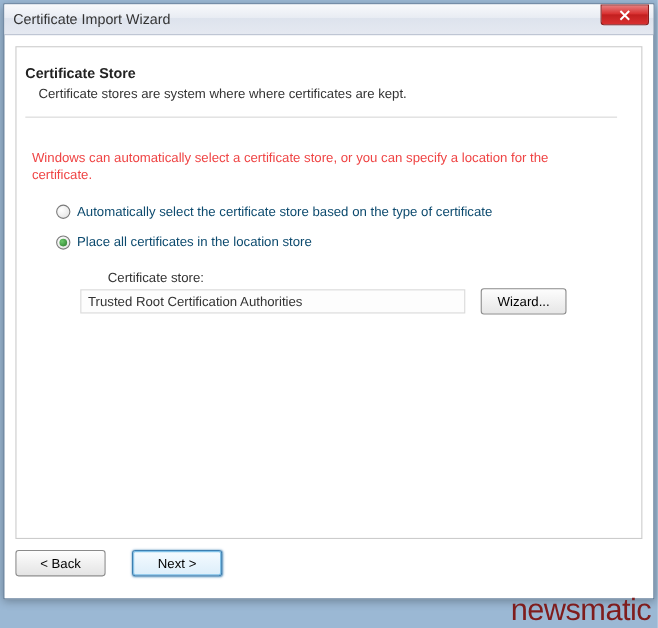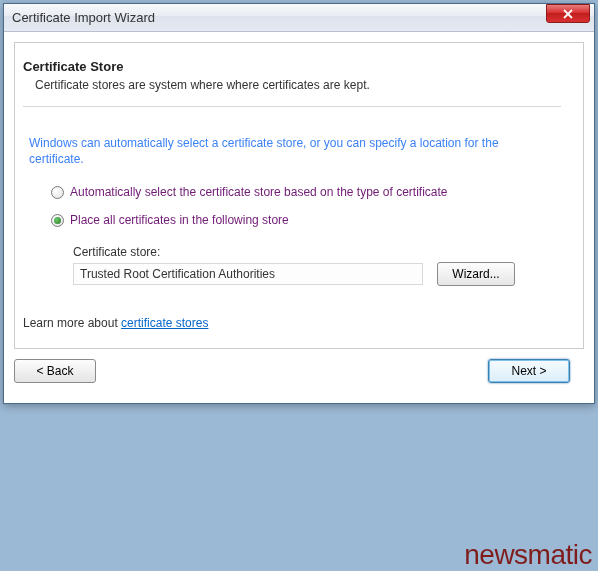--- a/index.html
+++ b/index.html
@@ -11,21 +11,21 @@
     background: #9bb8d4;
     width: 598px;
     height: 571px;
     overflow: hidden;
   }
   .window {
     position: absolute;
     top: 3px;
     left: 3px;
     width: 592px;
-    height: 401px;
+    height: 542px;
     background: #fff;
     border: 1px solid #4a6a8a;
     box-shadow: 0 2px 8px rgba(0,0,0,0.3);
     display: flex;
     flex-direction: column;
   }
   .titlebar {
     height: 28px;
     background: linear-gradient(to bottom, #f8f9fb 0%, #e8ecf3 45%, #dde3ed 46%, #e5e9f1 100%);
     display: flex;
@@ -77,33 +77,33 @@
     margin-left: 12px;
     margin-bottom: 8px;
   }
   .hr {
     border: none;
     border-top: 1px solid #d8d8d8;
     margin: 6px 0 28px 0;
   }
   .desc {
     font-size: 12px;
-    color: #3b82f6;
+    color: #ef4444;
     margin: 0 6px 18px 6px;
     line-height: 1.35;
   }
   .radio-group {
     margin-left: 28px;
   }
   .radio-row {
     display: flex;
     align-items: center;
     margin-bottom: 14px;
     font-size: 12px;
-    color: #701a75;
+    color: #0c4a6e;
   }
   .radio {
     width: 13px;
     height: 13px;
     border-radius: 50%;
     border: 1px solid #7a7a7a;
     background: radial-gradient(circle at 35% 35%, #fff, #e0e0e0);
     margin-right: 6px;
     position: relative;
     flex-shrink: 0;
@@ -117,20 +117,21 @@
     background: radial-gradient(circle at 35% 35%, #6bc96b, #2a7a2a);
   }
   .store-block {
     margin-left: 50px;
     margin-top: 4px;
   }
   .store-label {
     font-size: 12px;
     color: #333;
     margin-bottom: 3px;
+    margin-left: 25px;
   }
   .store-row {
     display: flex;
     align-items: center;
     gap: 14px;
   }
   .store-input {
     flex: 1;
     height: 22px;
     border: 1px solid #d9d9d9;
@@ -159,22 +160,22 @@
     margin-bottom: 6px;
   }
   .learn a {
     color: #0066cc;
     text-decoration: underline;
     cursor: pointer;
   }
   .button-bar {
     padding: 10px 14px 10px 0;
     display: flex;
-    justify-content: space-between;
-    gap: 8px;
+    justify-content: flex-start;
+    gap: 24px;
   }
   .btn {
     min-width: 82px;
     height: 24px;
     font-size: 12px;
     font-family: inherit;
     border: 1px solid #8a8a8a;
     background: linear-gradient(to bottom, #fdfdfd, #e4e4e4);
     border-radius: 3px;
     cursor: pointer;
@@ -215,37 +216,34 @@
       <hr class="hr">
       <div class="desc">Windows can automatically select a certificate store, or you can specify a location for the certificate.</div>
 
       <div class="radio-group">
         <div class="radio-row">
           <span class="radio"></span>
           <span>Automatically select the certificate store based on the type of certificate</span>
         </div>
         <div class="radio-row">
           <span class="radio checked"></span>
-          <span>Place all certificates in the following store</span>
+          <span>Place all certificates in the location store</span>
         </div>
       </div>
 
       <div class="store-block">
         <div class="store-label">Certificate store:</div>
         <div class="store-row">
           <input class="store-input" type="text" readonly="" value="Trusted Root Certification Authorities" style="">
           <button class="browse-btn">Wizard...</button>
         </div>
       </div>
 
       <div class="spacer"></div>
 
-      <div class="learn">
-        <span>Learn more about </span><a>certificate stores</a>
-      </div>
     </div>
 
     <div class="button-bar">
       <button class="btn">&lt; Back</button>
       <button class="btn primary">Next &gt;</button>
     </div>
   </div>
 </div>
 
 <div class="watermark">newsmatic</div>

